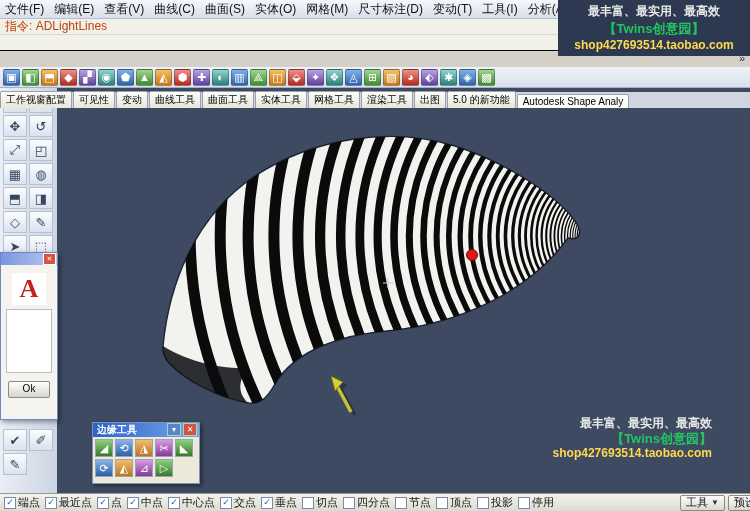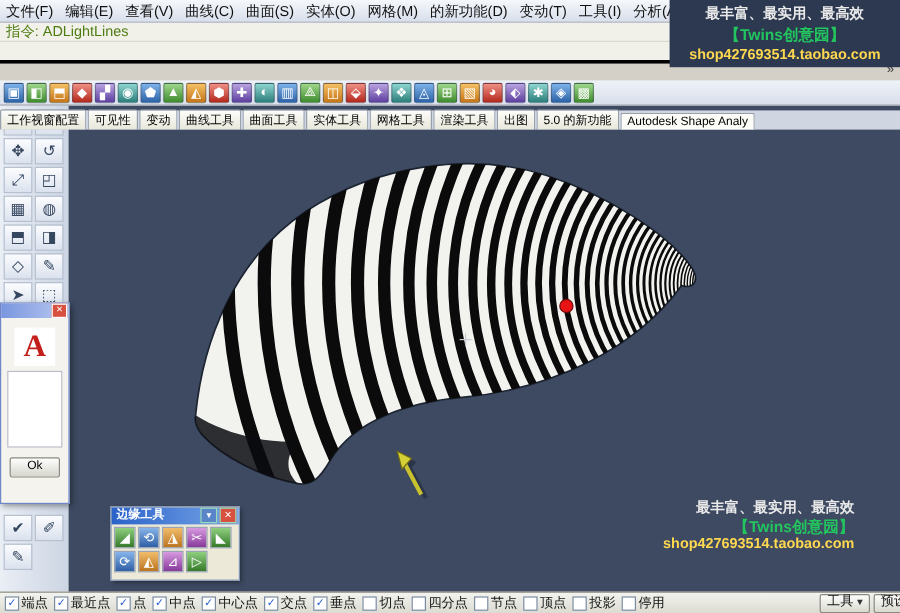--- a/index.html
+++ b/index.html
@@ -6,21 +6,21 @@
   body{position:relative;width:750px;height:511px;overflow:hidden;
        font-family:"Liberation Sans","DejaVu Sans",sans-serif;background:#d4d0c8;
        -webkit-user-select:none;user-select:none;}
   
   .menubar{position:absolute;left:0;top:0;width:750px;height:18px;z-index:10;
            background:linear-gradient(#f5f8fc,#d8dfeb);border-bottom:1px solid #b6bfcd;
            display:flex;align-items:center;font-size:12px;color:#111;white-space:nowrap;}
   .menu-item{padding:0 5px;cursor:default;}
   
   .cmdarea{position:absolute;left:0;top:19px;width:750px;height:31px;z-index:9;
-           background:#f1f1ea;border-bottom:3px solid #000000;font-size:12px;color:#4d7c0f;}
+           background:#f1f1ea;border-bottom:1px solid #000000;font-size:12px;color:#c2410c;}
   .cmdline{height:15px;line-height:15px;padding-left:5px;border-bottom:1px solid #d9d9cf;white-space:nowrap;}
   .caret{font-weight:bold;}
   
   .tabsrow{position:absolute;left:0;top:51px;width:750px;height:16px;z-index:8;
            background:#cfd6e2;display:flex;align-items:flex-end;font-size:10px;white-space:nowrap;margin-top:41px;}
   .tab{padding:1px 5px 1px 5px;margin-right:1px;background:linear-gradient(#fdfdfa,#e7e7da);
        border:1px solid #98a0ac;border-bottom:none;border-radius:2px 2px 0 0;cursor:default;}
   .tab:last-of-type{background:#fcfcf8;}
   .tab-overflow{padding:0 3px;font-size:11px;color:#333;}
   
@@ -99,37 +99,37 @@
              display:flex;align-items:center;padding-left:4px;box-sizing:border-box;
              font-size:11px;color:#111;white-space:nowrap;}
   .snap{display:flex;align-items:center;margin-right:5px;cursor:pointer;}
   .cb{width:10px;height:10px;background:#fff;border:1px solid #7a8aa0;margin-right:2px;
       font-size:9px;line-height:9px;text-align:center;color:#1d5ad0;}
   .snap .mark{visibility:hidden;}
   .snap.on .mark{visibility:visible;}
   .sb-right{margin-left:auto;display:flex;align-items:center;}
   .toolbtn{height:14px;line-height:13px;padding:0 5px;margin-left:3px;font-size:11px;
            background:linear-gradient(#fdfdfb,#d9d9d0);border:1px solid #8a8a82;
-           border-radius:2px;display:flex;align-items:center;gap:3px;cursor:pointer;font-family:Liberation Mono, monospace;}
+           border-radius:2px;display:flex;align-items:center;gap:3px;cursor:pointer;}
   .toolbtn .dd{font-size:8px;color:#333;}
   .preset{margin-right:-12px;}
 </style>
 </head>
 <body>
 
 <div class="menubar">
 
 <span class="menu-item">文件(F)</span>
     <span class="menu-item">编辑(E)</span>
     <span class="menu-item">查看(V)</span>
     <span class="menu-item">曲线(C)</span>
     <span class="menu-item">曲面(S)</span>
     <span class="menu-item">实体(O)</span>
     <span class="menu-item">网格(M)</span>
-    <span class="menu-item">的新功能(D)</span>
+    <span class="menu-item">尺寸标注(D)</span>
     <span class="menu-item">变动(T)</span>
     <span class="menu-item">工具(I)</span>
     <span class="menu-item">分析(A)</span>
     <span class="menu-item">渲染(R)</span>
     <span class="menu-item">面板(P)</span>
     <span class="menu-item">AD Sha</span>
   </div>
 
 <div class="cmdarea">
   <div class="cmdline">

